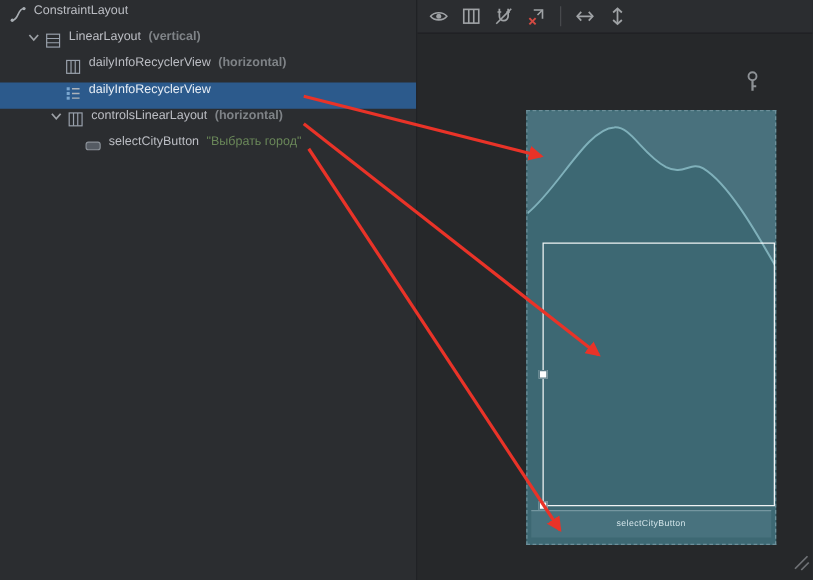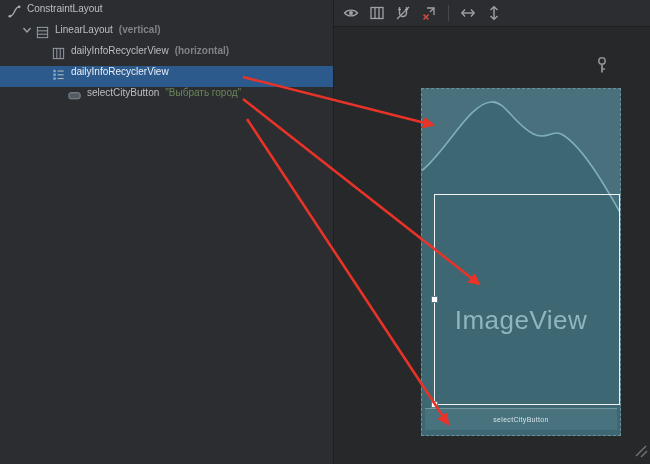--- a/index.html
+++ b/index.html
@@ -121,20 +121,37 @@
           <rect x="2.5" y="11" width="2.6" height="2.6" fill="#7ba7d0"></rect>
           <line x1="7" y1="4.3" x2="13.5" y2="4.3" stroke="#aeb4ba" stroke-width="1.2"></line>
           <line x1="7" y1="8.3" x2="13.5" y2="8.3" stroke="#aeb4ba" stroke-width="1.2"></line>
           <line x1="7" y1="12.3" x2="13.5" y2="12.3" stroke="#aeb4ba" stroke-width="1.2"></line>
         </svg>
     </span>
     <span class="t-label">dailyInfoRecyclerView</span>
     <span class="t-ann"></span>
   </div>
 
+  <div class="tree-row">
+    <span class="spacer" style="width:38px"></span>
+    <span class="chev">
+      <svg width="10" height="10" viewBox="0 0 10 10">
+          <polyline points="1.5,3 5,7 8.5,3" stroke="#9da1a6" stroke-width="1.4" fill="none"></polyline>
+        </svg>
+    </span>
+    <span class="t-icon">
+      <svg width="15" height="15" viewBox="0 0 16 16">
+          <rect x="2.5" y="2.5" width="11" height="11" stroke="#9aa2ad" fill="none"></rect>
+          <line x1="6.2" y1="2.5" x2="6.2" y2="13.5" stroke="#9aa2ad"></line>
+          <line x1="9.8" y1="2.5" x2="9.8" y2="13.5" stroke="#9aa2ad"></line>
+        </svg>
+    </span>
+    <span class="t-label">controlsLinearLayout</span>
+    <span class="t-ann">(horizontal)</span>
+  </div>
 
   <div class="tree-row">
     <span class="spacer" style="width:66px"></span>
     <span class="t-icon">
       <svg width="15" height="15" viewBox="0 0 16 16">
           <rect x="2" y="5" width="12" height="6.5" rx="2" fill="#555b63" stroke="#8a9097"></rect>
         </svg>
     </span>
     <span class="t-label">selectCityButton</span>
     <span class="t-val">"Выбрать город"</span>
@@ -202,21 +219,20 @@
         </svg>
     </span>
   </div>
 </div>
 
 <div class="phone">
   <svg class="wave-svg" viewBox="0 0 200 348" preserveAspectRatio="none">
     <path d="M0,82 C25,62 48,14 70,13 C84,12 92,34 112,45 C126,52 132,40 142,46 C162,58 184,96 200,124 L200,0 L0,0 Z" fill="rgba(220,235,240,0.08)"></path>
     <path d="M0,82 C25,62 48,14 70,13 C84,12 92,34 112,45 C126,52 132,40 142,46 C162,58 184,96 200,124" stroke="#7fb0ba" stroke-width="1.6" fill="none"></path>
   </svg>
-  <div class="imageview-label">ImageView</div>
   <div class="bottom-bar">
     <span>selectCityButton</span>
   </div>
   <div class="sel-rect">
     <div class="handle h-left"></div>
     <div class="handle h-bl"></div>
   </div>
 </div>
 
 <svg class="arrows">

